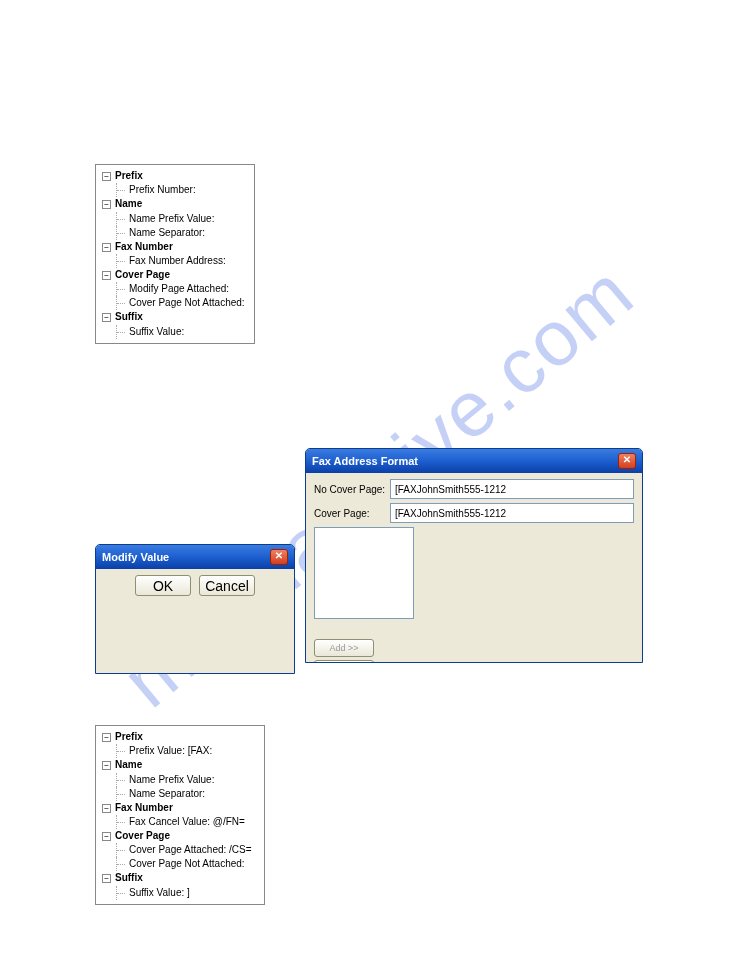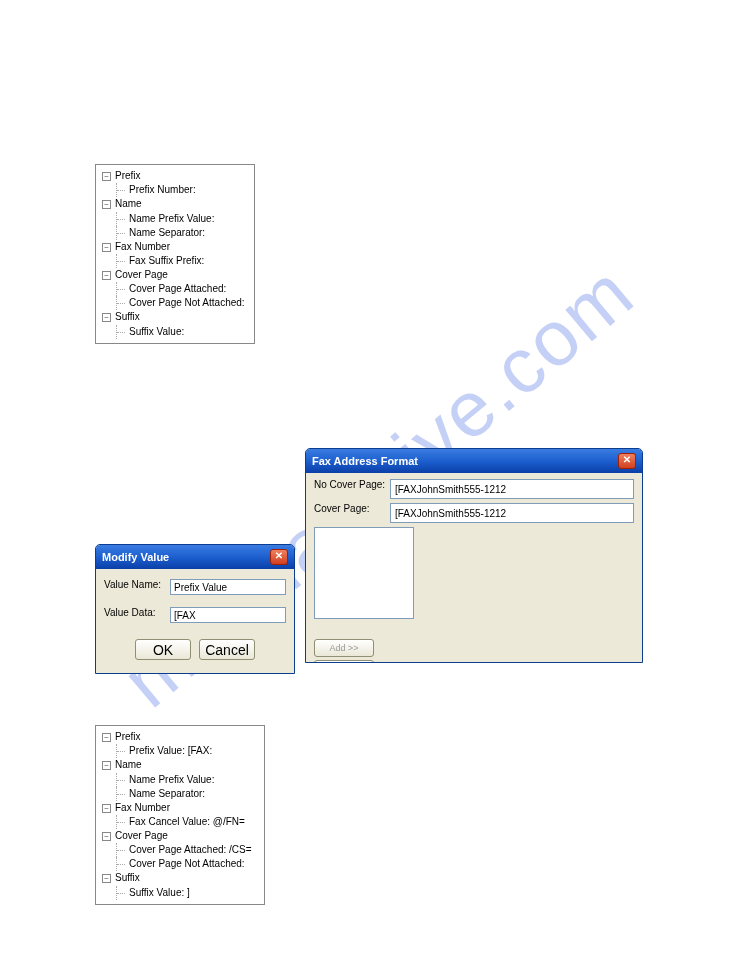--- a/index.html
+++ b/index.html
@@ -26,21 +26,21 @@
 
   
   .tree-panel {
     position: absolute;
     border: 1px solid #888;
     background: #fff;
     padding: 4px 6px 6px 6px;
   }
   .tree1 { left: 95px; top: 164px; width: 160px; height: 180px; }
   .tree2 { left: 95px; top: 725px; width: 170px; height: 180px; }
-  .tree-node { position: relative; line-height: 14px; }
+  .tree-node { position: relative; line-height: 14px; font-weight: bold; }
   .toggle {
     display: inline-block;
     width: 9px; height: 9px;
     border: 1px solid #888;
     font-size: 8px;
     line-height: 7px;
     text-align: center;
     color: #555;
     margin-right: 4px;
     vertical-align: middle;
@@ -115,21 +115,21 @@
     border-radius: 3px;
     background: linear-gradient(to bottom, #fff, #eae7d7);
     font-size: 14px;
     text-align: center;
     line-height: 16px;
   }
   .btn.disabled { color: #999; }
 
   .fax-dialog { left: 305px; top: 448px; width: 338px; height: 215px; }
   .fax-body { padding: 6px 8px 2px 8px; }
-  .fax-row { display: flex; margin-bottom: 4px; gap: 4px; }
+  .fax-row { display: flex; align-items: center; margin-bottom: 4px; gap: 4px; }
   .fax-row label { width: 72px; font-size: 10px; }
   .fax-row input {
     flex: 1;
     border: 1px solid #7f9db9;
     font-size: 10px;
     padding: 1px 4px;
     height: 20px;
     background: #fff;
   }
   .fax-main { display: flex; gap: 20px; margin-top: 4px; flex-direction: column; }
@@ -183,38 +183,32 @@
 
 <div class="watermark">manualshive.com</div>
 
 <div class="tree-panel tree1">
   <div class="tree-node"><span class="toggle">−</span><span class="tree-label">Prefix</span></div>
   <div class="tree-child">Prefix Number:</div>
   <div class="tree-node"><span class="toggle">−</span><span class="tree-label">Name</span></div>
   <div class="tree-child">Name Prefix Value:</div>
   <div class="tree-child">Name Separator:</div>
   <div class="tree-node"><span class="toggle">−</span><span class="tree-label">Fax Number</span></div>
-  <div class="tree-child">Fax Suffix Prefix:</div>
+  <div class="tree-child">Fax Number Address:</div>
   <div class="tree-node"><span class="toggle">−</span><span class="tree-label">Cover Page</span></div>
-  <div class="tree-child">Cover Page Attached:</div>
+  <div class="tree-child">Modify Page Attached:</div>
   <div class="tree-child">Cover Page Not Attached:</div>
   <div class="tree-node"><span class="toggle">−</span><span class="tree-label">Suffix</span></div>
   <div class="tree-child">Suffix Value:</div>
 </div>
 
 <div class="dialog modify-dialog">
   <div class="titlebar">
     <span>Modify Value</span>
     <div class="close-btn">✕</div>
-  </div>
-  <div class="modify-body">
-    <label>Value Name:</label>
-    <input type="text" value="Prefix Value" style="">
-    <label>Value Data:</label>
-    <input type="text" value="[FAX" style="">
   </div>
   <div class="dialog-buttons">
     <button class="btn">OK</button>
     <button class="btn">Cancel</button>
   </div>
 </div>
 
 <div class="dialog fax-dialog">
   <div class="titlebar">
     <span>Fax Address Format</span>

